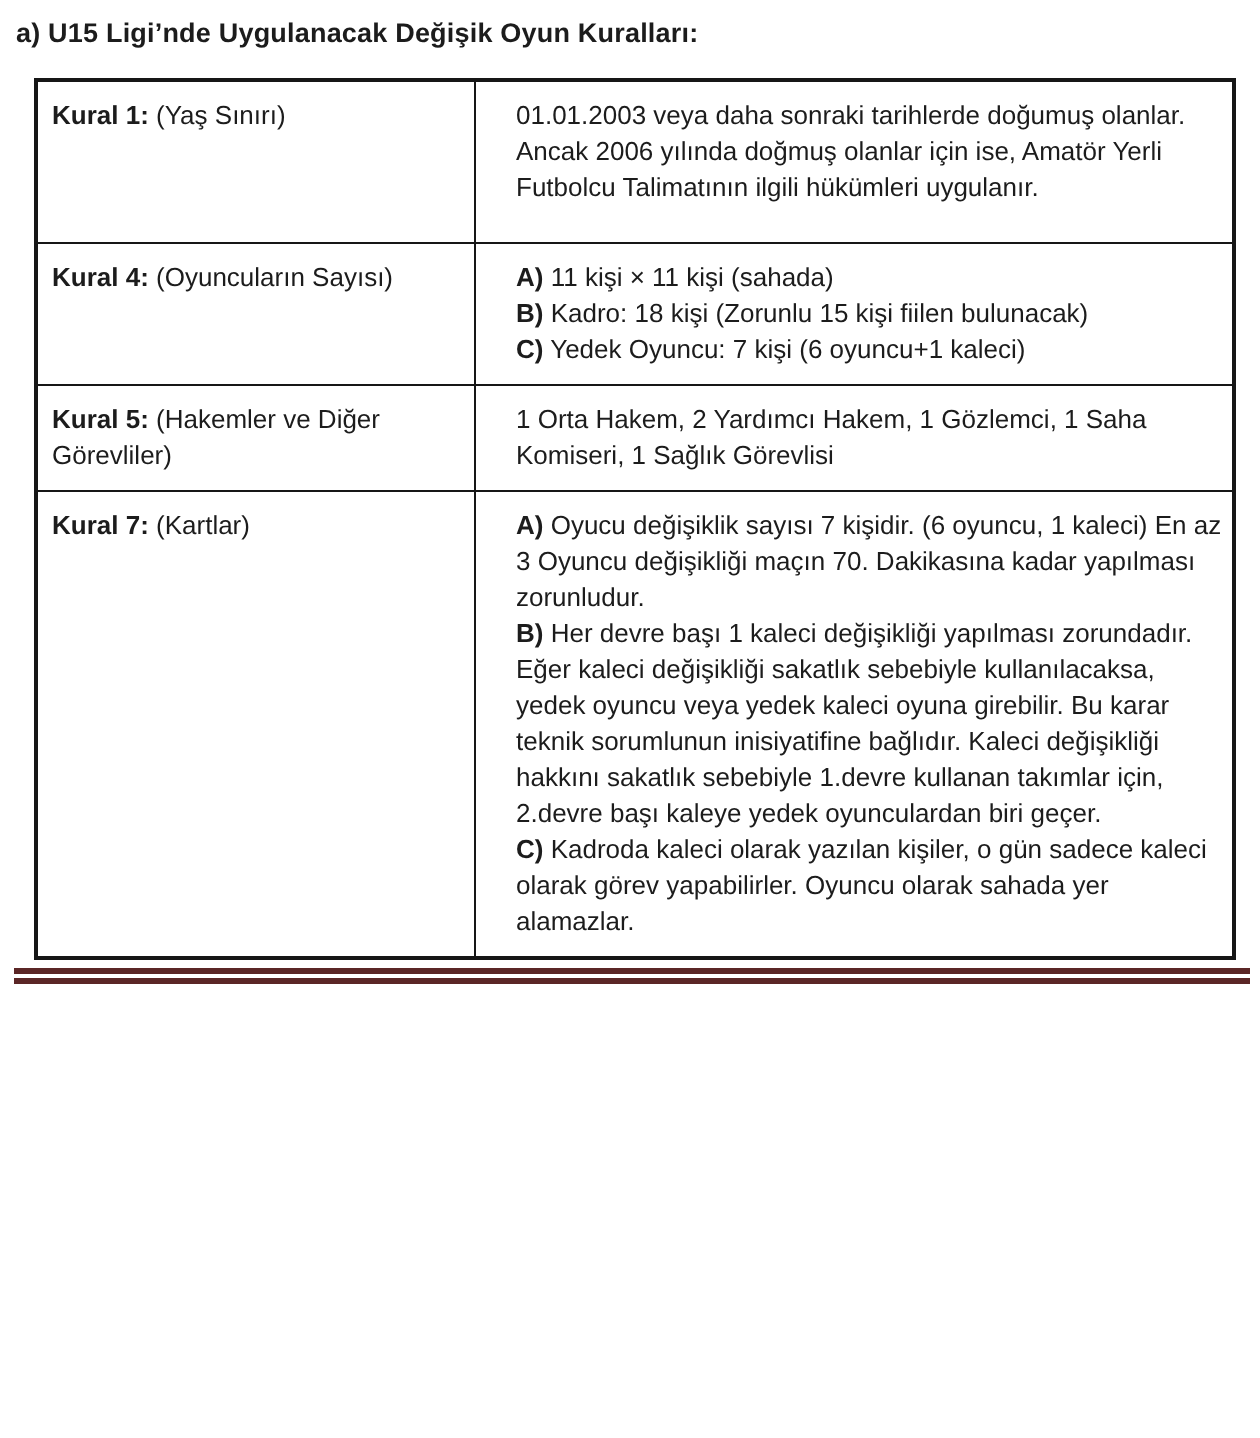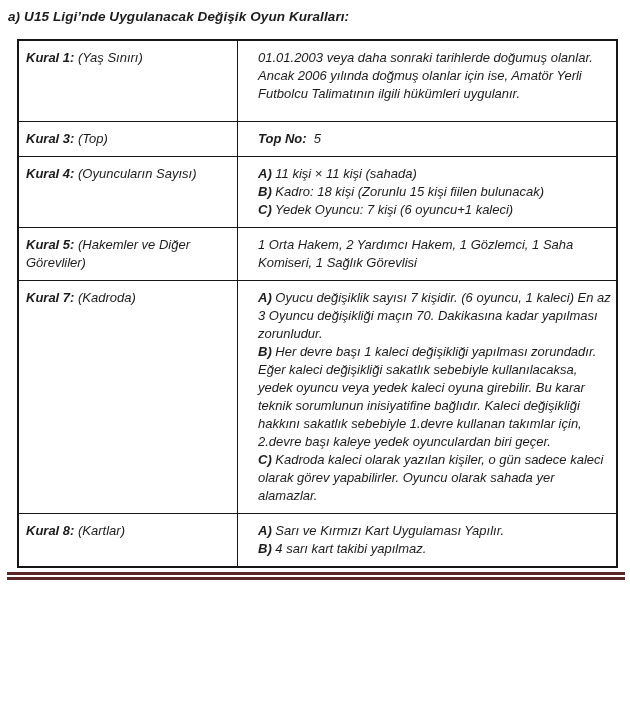--- a/index.html
+++ b/index.html
@@ -10,21 +10,20 @@
     background: #ffffff;
     font-family: "Liberation Sans", sans-serif;
     color: #1c1c1c;
   }
   .page {
     position: relative;
     box-sizing: border-box;
     width: 630px;
     height: 719px;
     padding: 8px 7px 0 7px;
-    font-style: italic;
   }
   .doc-title {
     font-weight: bold;
     font-size: 13.5px;
     line-height: 18px;
     margin: 0 0 13px 1px;
     letter-spacing: 0.1px;
   }
   table.rules {
     border-collapse: collapse;
@@ -70,52 +69,39 @@
 
   <table class="rules">
     <tbody id="rules-body">
         <tr>
           <td class="c1"><b>Kural 1:</b><span> (Yaş Sınırı)</span></td>
           <td class="c2">
             <p><span>01.01.2003 veya daha sonraki tarihlerde doğumuş olanlar. Ancak 2006 yılında doğmuş olanlar için ise, Amatör Yerli Futbolcu Talimatının ilgili hükümleri uygulanır.</span></p>
           </td>
         </tr>
         <tr>
-          <td class="c1"><b>Kural 3:</b><span> (Top)</span></td>
-          <td class="c2">
-            <p><b>Top No:</b><span>&nbsp; 5</span></p>
-          </td>
-        </tr>
-        <tr>
           <td class="c1"><b>Kural 4:</b><span> (Oyuncuların Sayısı)</span></td>
           <td class="c2">
             <p><b>A)</b><span> 11 kişi × 11 kişi (sahada)</span></p>
             <p><b>B)</b><span> Kadro: 18 kişi (Zorunlu 15 kişi fiilen bulunacak)</span></p>
             <p><b>C)</b><span> Yedek Oyuncu: 7 kişi (6 oyuncu+1 kaleci)</span></p>
           </td>
         </tr>
         <tr>
           <td class="c1"><b>Kural 5:</b><span> (Hakemler ve Diğer Görevliler)</span></td>
           <td class="c2">
             <p><span>1 Orta Hakem, 2 Yardımcı Hakem, 1 Gözlemci, 1 Saha Komiseri, 1 Sağlık Görevlisi</span></p>
           </td>
         </tr>
         <tr>
-          <td class="c1"><b>Kural 7:</b><span> (Kadroda)</span></td>
+          <td class="c1"><b>Kural 7:</b><span> (Kartlar)</span></td>
           <td class="c2">
             <p><b>A)</b><span> Oyucu değişiklik sayısı 7 kişidir. (6 oyuncu, 1 kaleci) En az 3 Oyuncu değişikliği maçın 70. Dakikasına kadar yapılması zorunludur.</span></p>
             <p><b>B)</b><span> Her devre başı 1 kaleci değişikliği yapılması zorundadır. Eğer kaleci değişikliği sakatlık sebebiyle kullanılacaksa, yedek oyuncu veya yedek kaleci oyuna girebilir. Bu karar teknik sorumlunun inisiyatifine bağlıdır. Kaleci değişikliği hakkını sakatlık sebebiyle 1.devre kullanan takımlar için, 2.devre başı kaleye yedek oyunculardan biri geçer.</span></p>
             <p><b>C)</b><span> Kadroda kaleci olarak yazılan kişiler, o gün sadece kaleci olarak görev yapabilirler. Oyuncu olarak sahada yer alamazlar.</span></p>
-          </td>
-        </tr>
-        <tr>
-          <td class="c1"><b>Kural 8:</b><span> (Kartlar)</span></td>
-          <td class="c2">
-            <p><b>A)</b><span> Sarı ve Kırmızı Kart Uygulaması Yapılır.</span></p>
-            <p><b>B)</b><span> 4 sarı kart takibi yapılmaz.</span></p>
           </td>
         </tr>
       </tbody>
   </table>
 
   <div class="footer-rule" style="border-top-color: rgb(91, 38, 38); border-bottom-color: rgb(91, 38, 38);"></div>
 
 
 </div>
 

